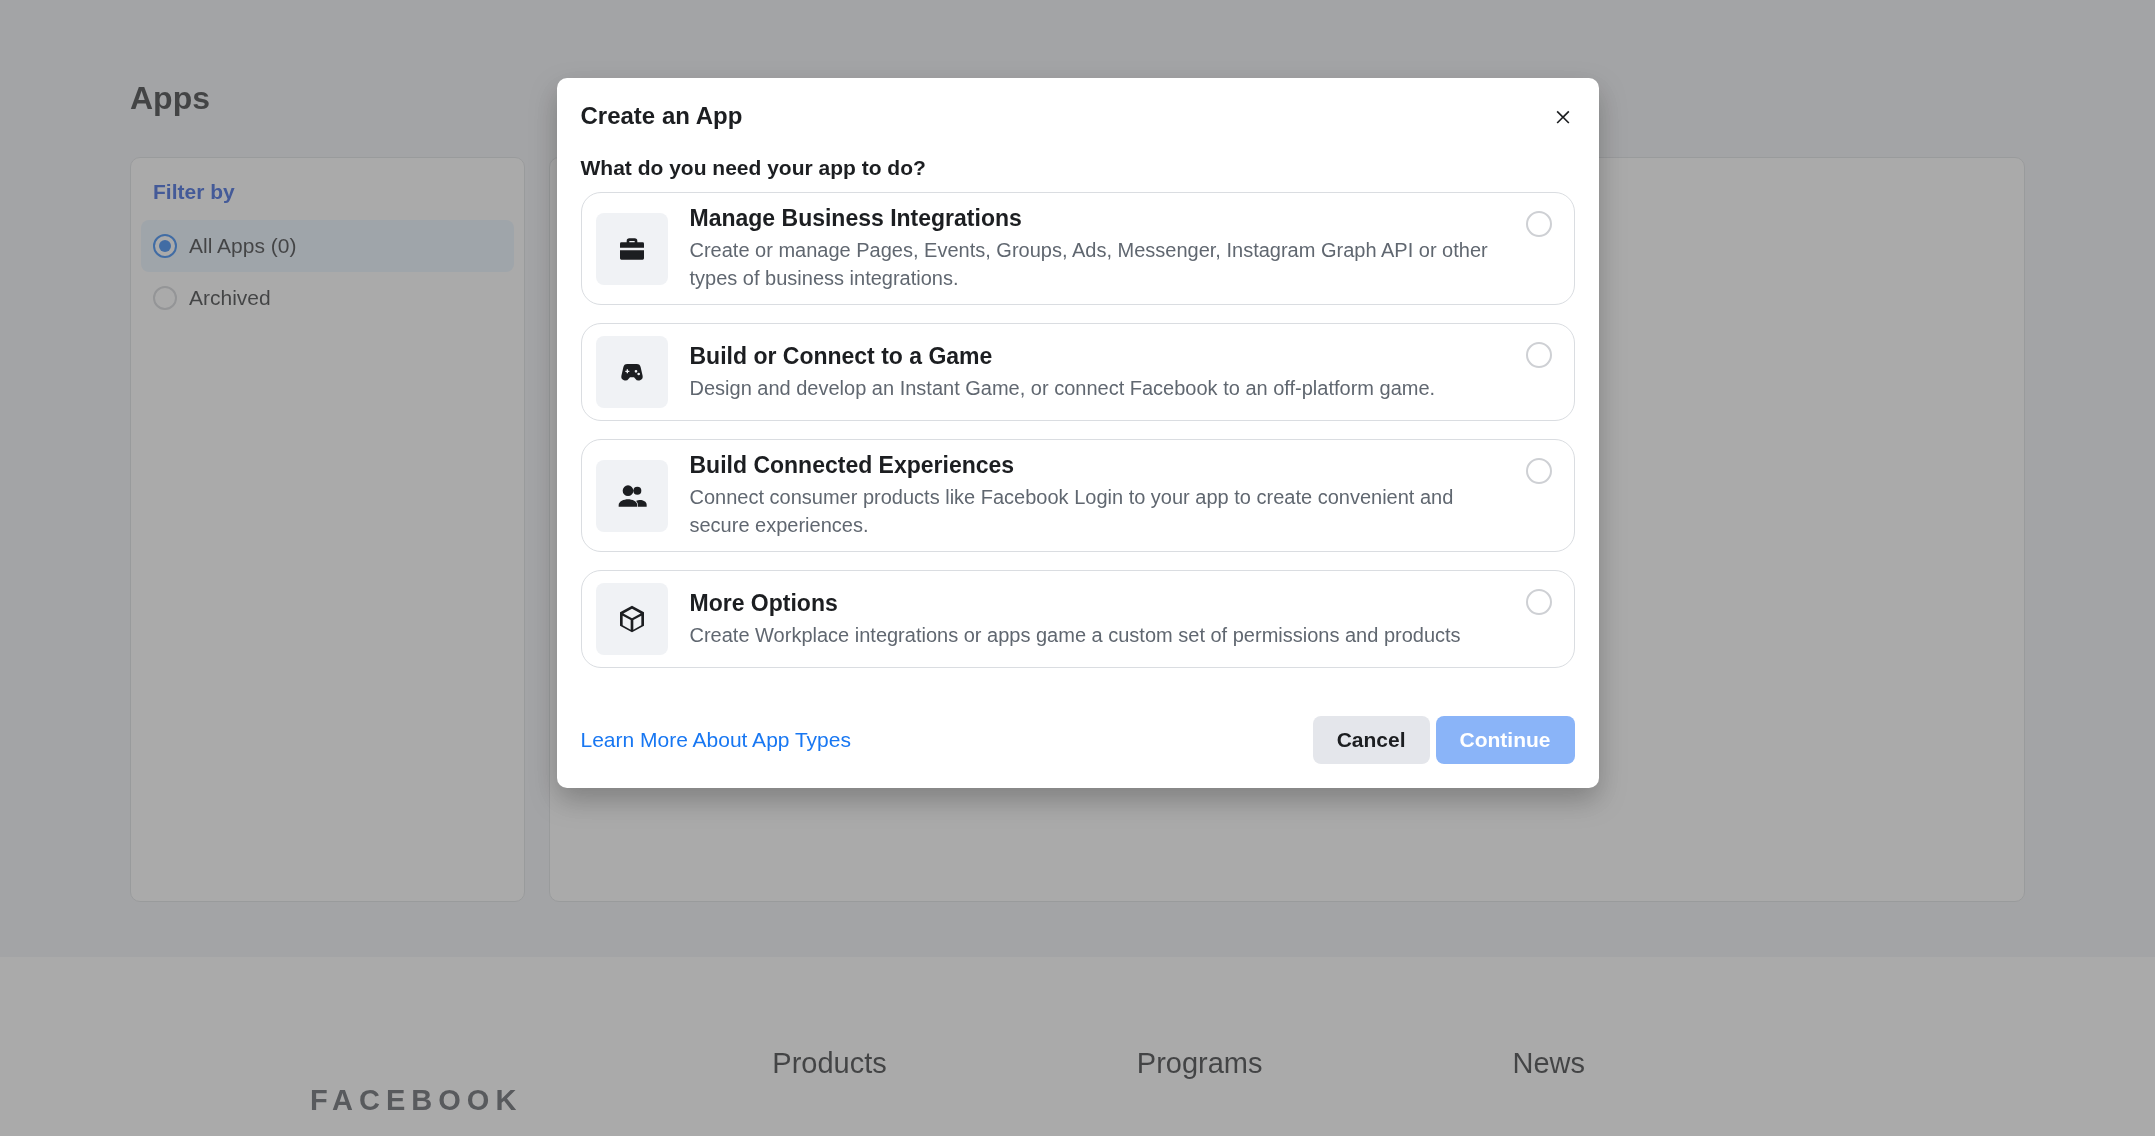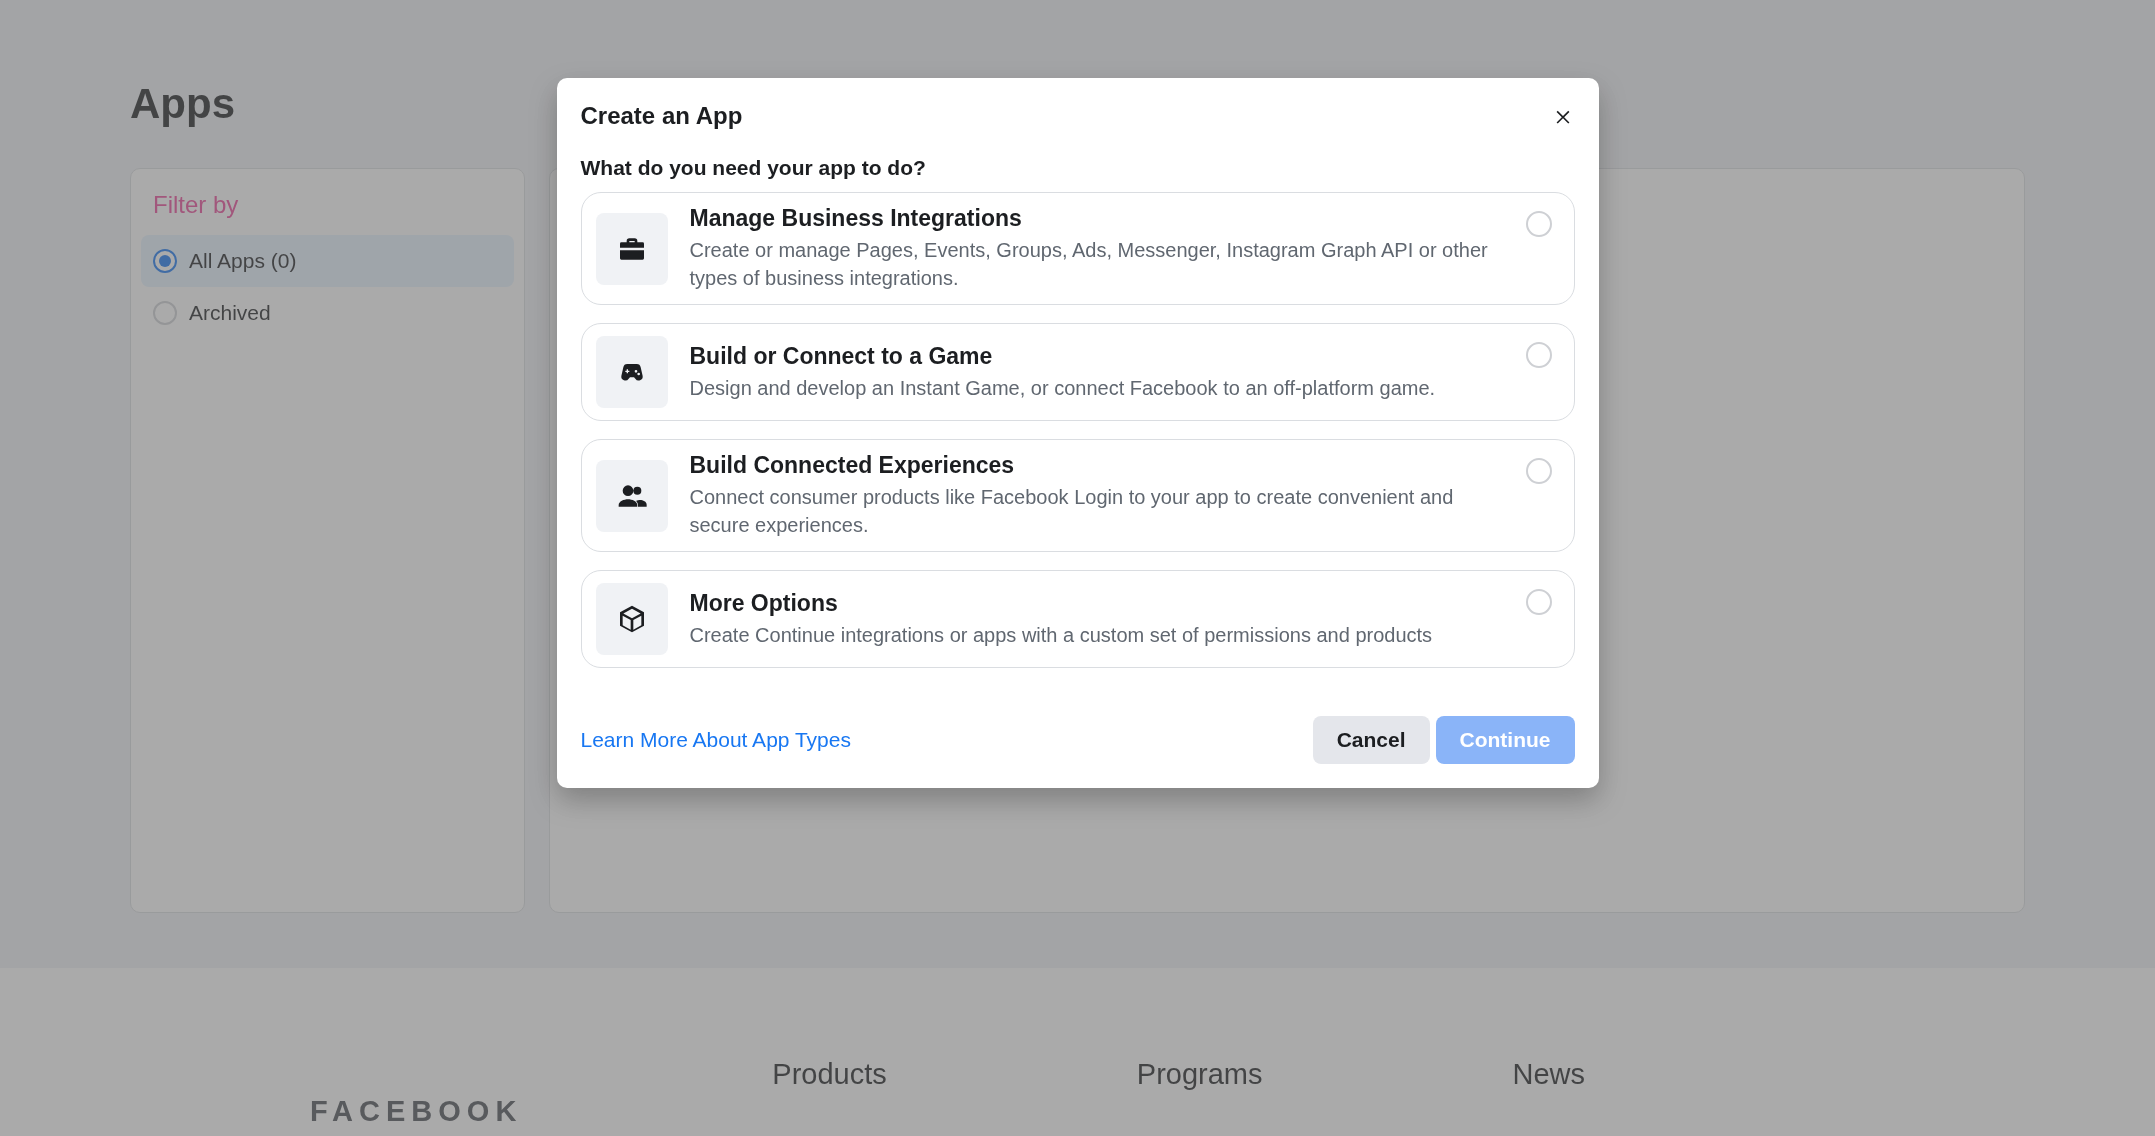--- a/index.html
+++ b/index.html
@@ -11,43 +11,43 @@
     height: 1136px;
     overflow: hidden;
     position: relative;
   }
 
   .page {
     padding: 80px 130px 0 130px;
   }
 
   .page-title {
-    font-size: 42px;
+    font-size: 32px;
     font-weight: 700;
     color: #1c1e21;
     margin-bottom: 40px;
   }
 
   .layout {
     display: flex;
     gap: 24px;
   }
 
   .sidebar {
     width: 395px;
     background: #fff;
     border: 1px solid #dadde1;
     border-radius: 10px;
     padding: 18px 10px 22px 10px;
   }
 
   .filter-label {
-    font-size: 24px;
-    font-weight: 400;
-    color: #ec4899;
+    font-size: 21px;
+    font-weight: 700;
+    color: #1d4ed8;
     padding: 4px 12px 16px 12px;
   }
 
   .filter-item {
     display: flex;
     align-items: center;
     gap: 12px;
     padding: 14px 12px;
     border-radius: 8px;
     cursor: pointer;
@@ -320,21 +320,21 @@
     </div>
 
     <div class="option">
       <div class="option-icon">
         <svg viewBox="0 0 24 24">
             <path d="M12 2 3 7v10l9 5 9-5V7l-9-5Zm0 2.3 6.5 3.6L12 11.5 5.5 7.9 12 4.3ZM5 9.5l6 3.3V20l-6-3.3V9.5Zm8 3.3 6-3.3v7.2L13 20v-7.2Z"></path>
           </svg>
       </div>
       <div class="option-text">
         <div class="option-title">More Options</div>
-        <div class="option-desc">Create Continue integrations or apps with a custom set of permissions and products</div>
+        <div class="option-desc">Create Workplace integrations or apps game a custom set of permissions and products</div>
       </div>
       <div class="option-radio"></div>
     </div>
 
     <div class="modal-footer">
       <a class="learn-link">Learn More About App Types</a>
       <div class="modal-actions">
         <button class="btn btn-cancel">Cancel</button>
         <button class="btn btn-continue">Continue</button>
       </div>

